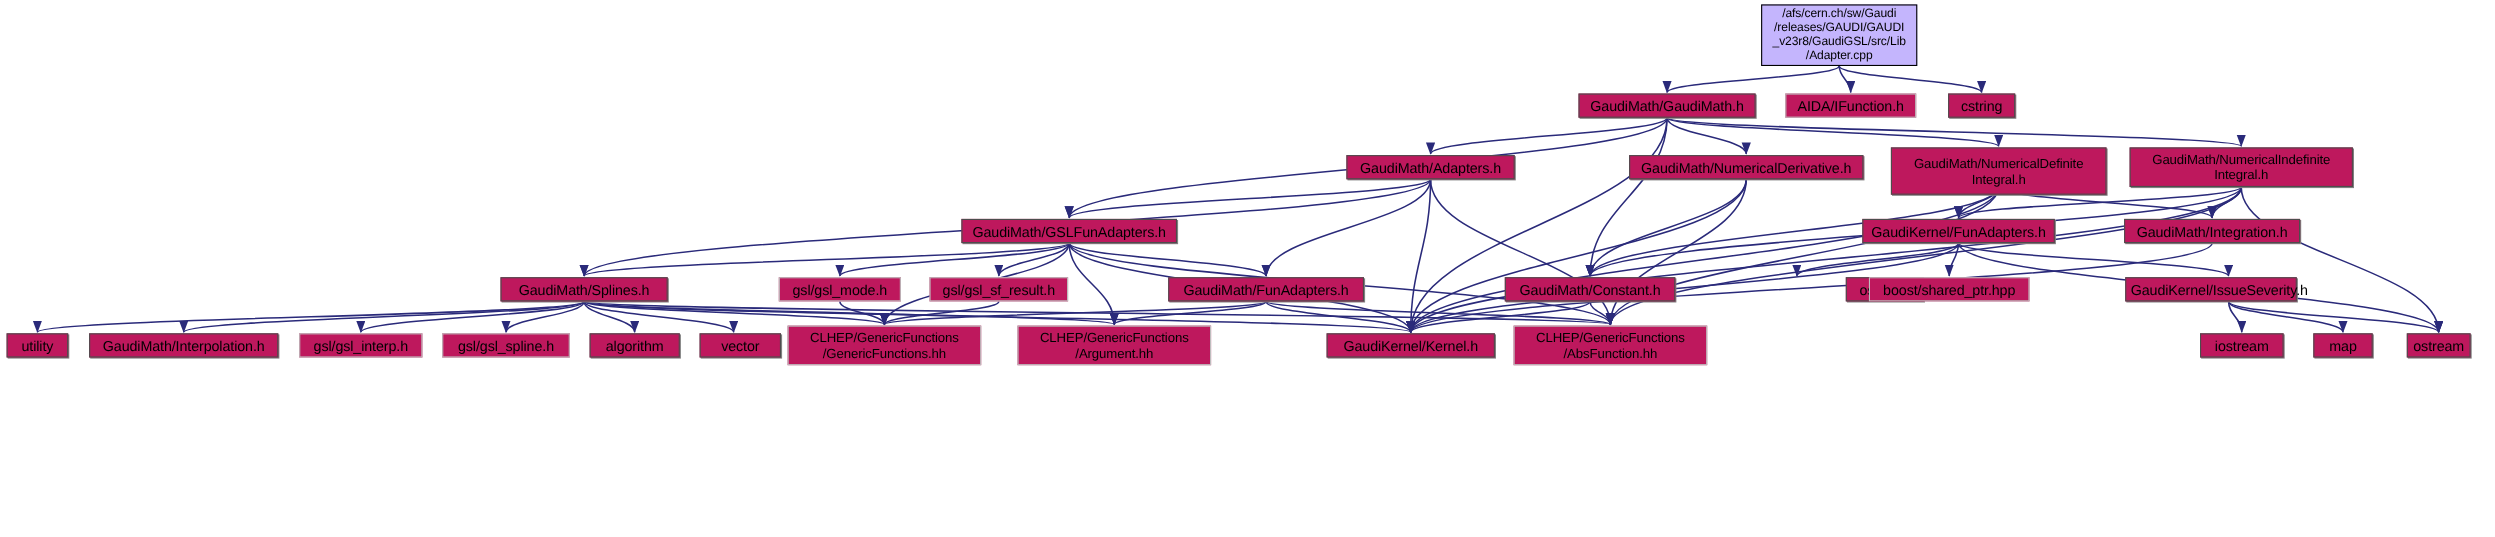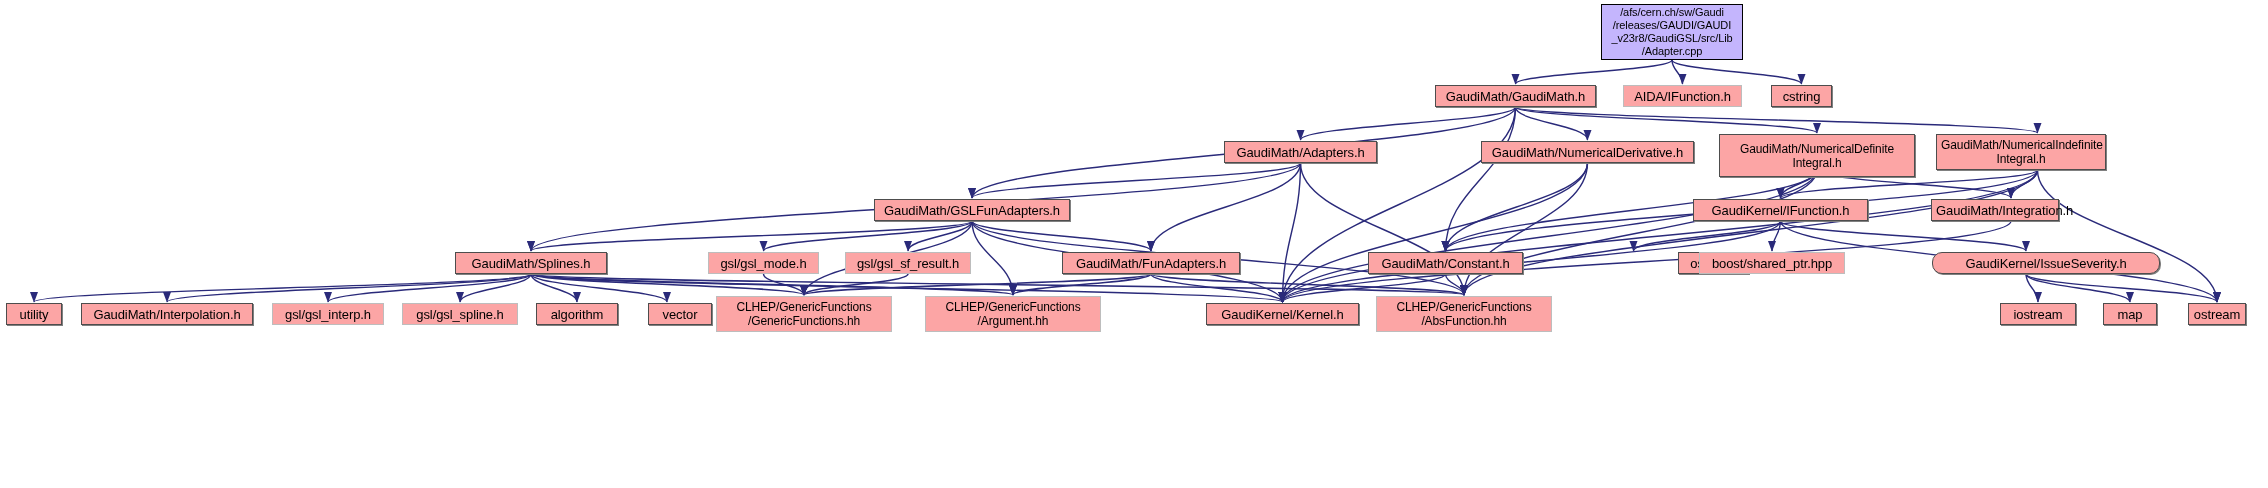--- a/index.html
+++ b/index.html
@@ -6,21 +6,21 @@
   body{font-family:"Liberation Sans", sans-serif;}
   #graph{position:relative;width:2268px;height:488px;background:#ffffff;overflow:hidden;}
   #edges{position:absolute;left:0;top:0;width:2268px;height:488px;}
   .node{
     position:absolute;
     box-sizing:border-box;
     display:flex;
     align-items:center;
     justify-content:center;
     text-align:center;
-    background:#fca5a5;
+    background:#be185d;
     border:1px solid #bdbdbd;
     color:#000000;
     font-size:13px;
     line-height:15px;
     white-space:pre-line;
     padding:0 4px;
     letter-spacing:-0.1px;
   }
   .node.solid{border:1px solid #4d4d4d;box-shadow:1px 1px 0 0 #808080;}
   .node.root{background:#c4b5fd;border:1px solid #000000;}
@@ -108,39 +108,39 @@
 /releases/GAUDI/GAUDI
 _v23r8/GaudiGSL/src/Lib
 /Adapter.cpp</span></div>
       <div class="node solid" style="left: 1435px; top: 85px; width: 161px; height: 22px;"><span>GaudiMath/GaudiMath.h</span></div>
       <div class="node light" style="left: 1623px; top: 85px; width: 119px; height: 22px;"><span>AIDA/IFunction.h</span></div>
       <div class="node solid" style="left: 1771px; top: 85px; width: 61px; height: 22px;"><span>cstring</span></div>
       <div class="node solid" style="left: 1224px; top: 141px; width: 153px; height: 22px;"><span>GaudiMath/Adapters.h</span></div>
       <div class="node solid" style="left: 1481px; top: 141px; width: 213px; height: 22px;"><span>GaudiMath/NumericalDerivative.h</span></div>
       <div class="node solid" style="left: 1719px; top: 134px; width: 196px; height: 43px; font-size: 12px; line-height: 14px;"><span>GaudiMath/NumericalDefinite
 Integral.h</span></div>
-      <div class="node solid" style="left: 1936px; top: 134px; width: 170px; height: 36px; font-size: 12px; line-height: 14px;"><span>GaudiMath/NumericalIndefinite
+      <div class="node solid" style="left: 1936px; top: 134px; width: 203px; height: 36px; font-size: 12px; line-height: 14px;"><span>GaudiMath/NumericalIndefinite
 Integral.h</span></div>
       <div class="node solid" style="left: 874px; top: 199px; width: 196px; height: 22px;"><span>GaudiMath/GSLFunAdapters.h</span></div>
-      <div class="node solid" style="left: 1693px; top: 199px; width: 175px; height: 22px;"><span>GaudiKernel/IFunction.h</span></div>
-      <div class="node solid" style="left: 1931px; top: 199px; width: 128px; height: 22px;"><span>GaudiMath/Integration.h</span></div>
+      <div class="node solid" style="left: 1693px; top: 199px; width: 175px; height: 22px;"><span>GaudiKernel/FunAdapters.h</span></div>
+      <div class="node solid" style="left: 1931px; top: 199px; width: 160px; height: 22px;"><span>GaudiMath/Integration.h</span></div>
       <div class="node solid" style="left: 455px; top: 252px; width: 152px; height: 22px;"><span>GaudiMath/Splines.h</span></div>
       <div class="node light" style="left: 708px; top: 252px; width: 111px; height: 22px;"><span>gsl/gsl_mode.h</span></div>
       <div class="node light" style="left: 845px; top: 252px; width: 126px; height: 22px;"><span>gsl/gsl_sf_result.h</span></div>
       <div class="node solid" style="left: 1062px; top: 252px; width: 178px; height: 22px;"><span>GaudiMath/FunAdapters.h</span></div>
       <div class="node solid" style="left: 1368px; top: 252px; width: 155px; height: 22px;"><span>GaudiMath/Constant.h</span></div>
       <div class="node solid" style="left: 1678px; top: 252px; width: 71px; height: 22px;"><span>ostream</span></div>
       <div class="node light" style="left: 1699px; top: 252px; width: 146px; height: 22px;"><span>boost/shared_ptr.hpp</span></div>
-      <div class="node solid" style="left: 1932px; top: 252px; width: 228px; height: 22px; border-radius: 10px;"><span>GaudiKernel/IssueSeverity.h</span></div>
+      <div class="node solid" style="left: 1932px; top: 252px; width: 156px; height: 22px;"><span>GaudiKernel/IssueSeverity.h</span></div>
       <div class="node solid" style="left: 6px; top: 303px; width: 56px; height: 22px;"><span>utility</span></div>
       <div class="node solid" style="left: 81px; top: 303px; width: 172px; height: 22px;"><span>GaudiMath/Interpolation.h</span></div>
       <div class="node light" style="left: 272px; top: 303px; width: 112px; height: 22px;"><span>gsl/gsl_interp.h</span></div>
       <div class="node light" style="left: 402px; top: 303px; width: 116px; height: 22px;"><span>gsl/gsl_spline.h</span></div>
       <div class="node solid" style="left: 536px; top: 303px; width: 82px; height: 22px;"><span>algorithm</span></div>
-      <div class="node solid" style="left: 636px; top: 303px; width: 64px; height: 22px; margin-left: 12px;"><span>vector</span></div>
+      <div class="node solid" style="left: 636px; top: 303px; width: 74px; height: 22px;"><span>vector</span></div>
       <div class="node light" style="left: 716px; top: 296px; width: 176px; height: 36px; font-size: 12px; line-height: 14px;"><span>CLHEP/GenericFunctions
 /GenericFunctions.hh</span></div>
       <div class="node light" style="left: 925px; top: 296px; width: 176px; height: 36px; font-size: 12px; line-height: 14px;"><span>CLHEP/GenericFunctions
 /Argument.hh</span></div>
       <div class="node solid" style="left: 1206px; top: 303px; width: 153px; height: 22px;"><span>GaudiKernel/Kernel.h</span></div>
       <div class="node light" style="left: 1376px; top: 296px; width: 176px; height: 36px; font-size: 12px; line-height: 14px;"><span>CLHEP/GenericFunctions
 /AbsFunction.hh</span></div>
       <div class="node solid" style="left: 2000px; top: 303px; width: 76px; height: 22px;"><span>iostream</span></div>
       <div class="node solid" style="left: 2103px; top: 303px; width: 54px; height: 22px;"><span>map</span></div>
       <div class="node solid" style="left: 2188px; top: 303px; width: 58px; height: 22px;"><span>ostream</span></div>

